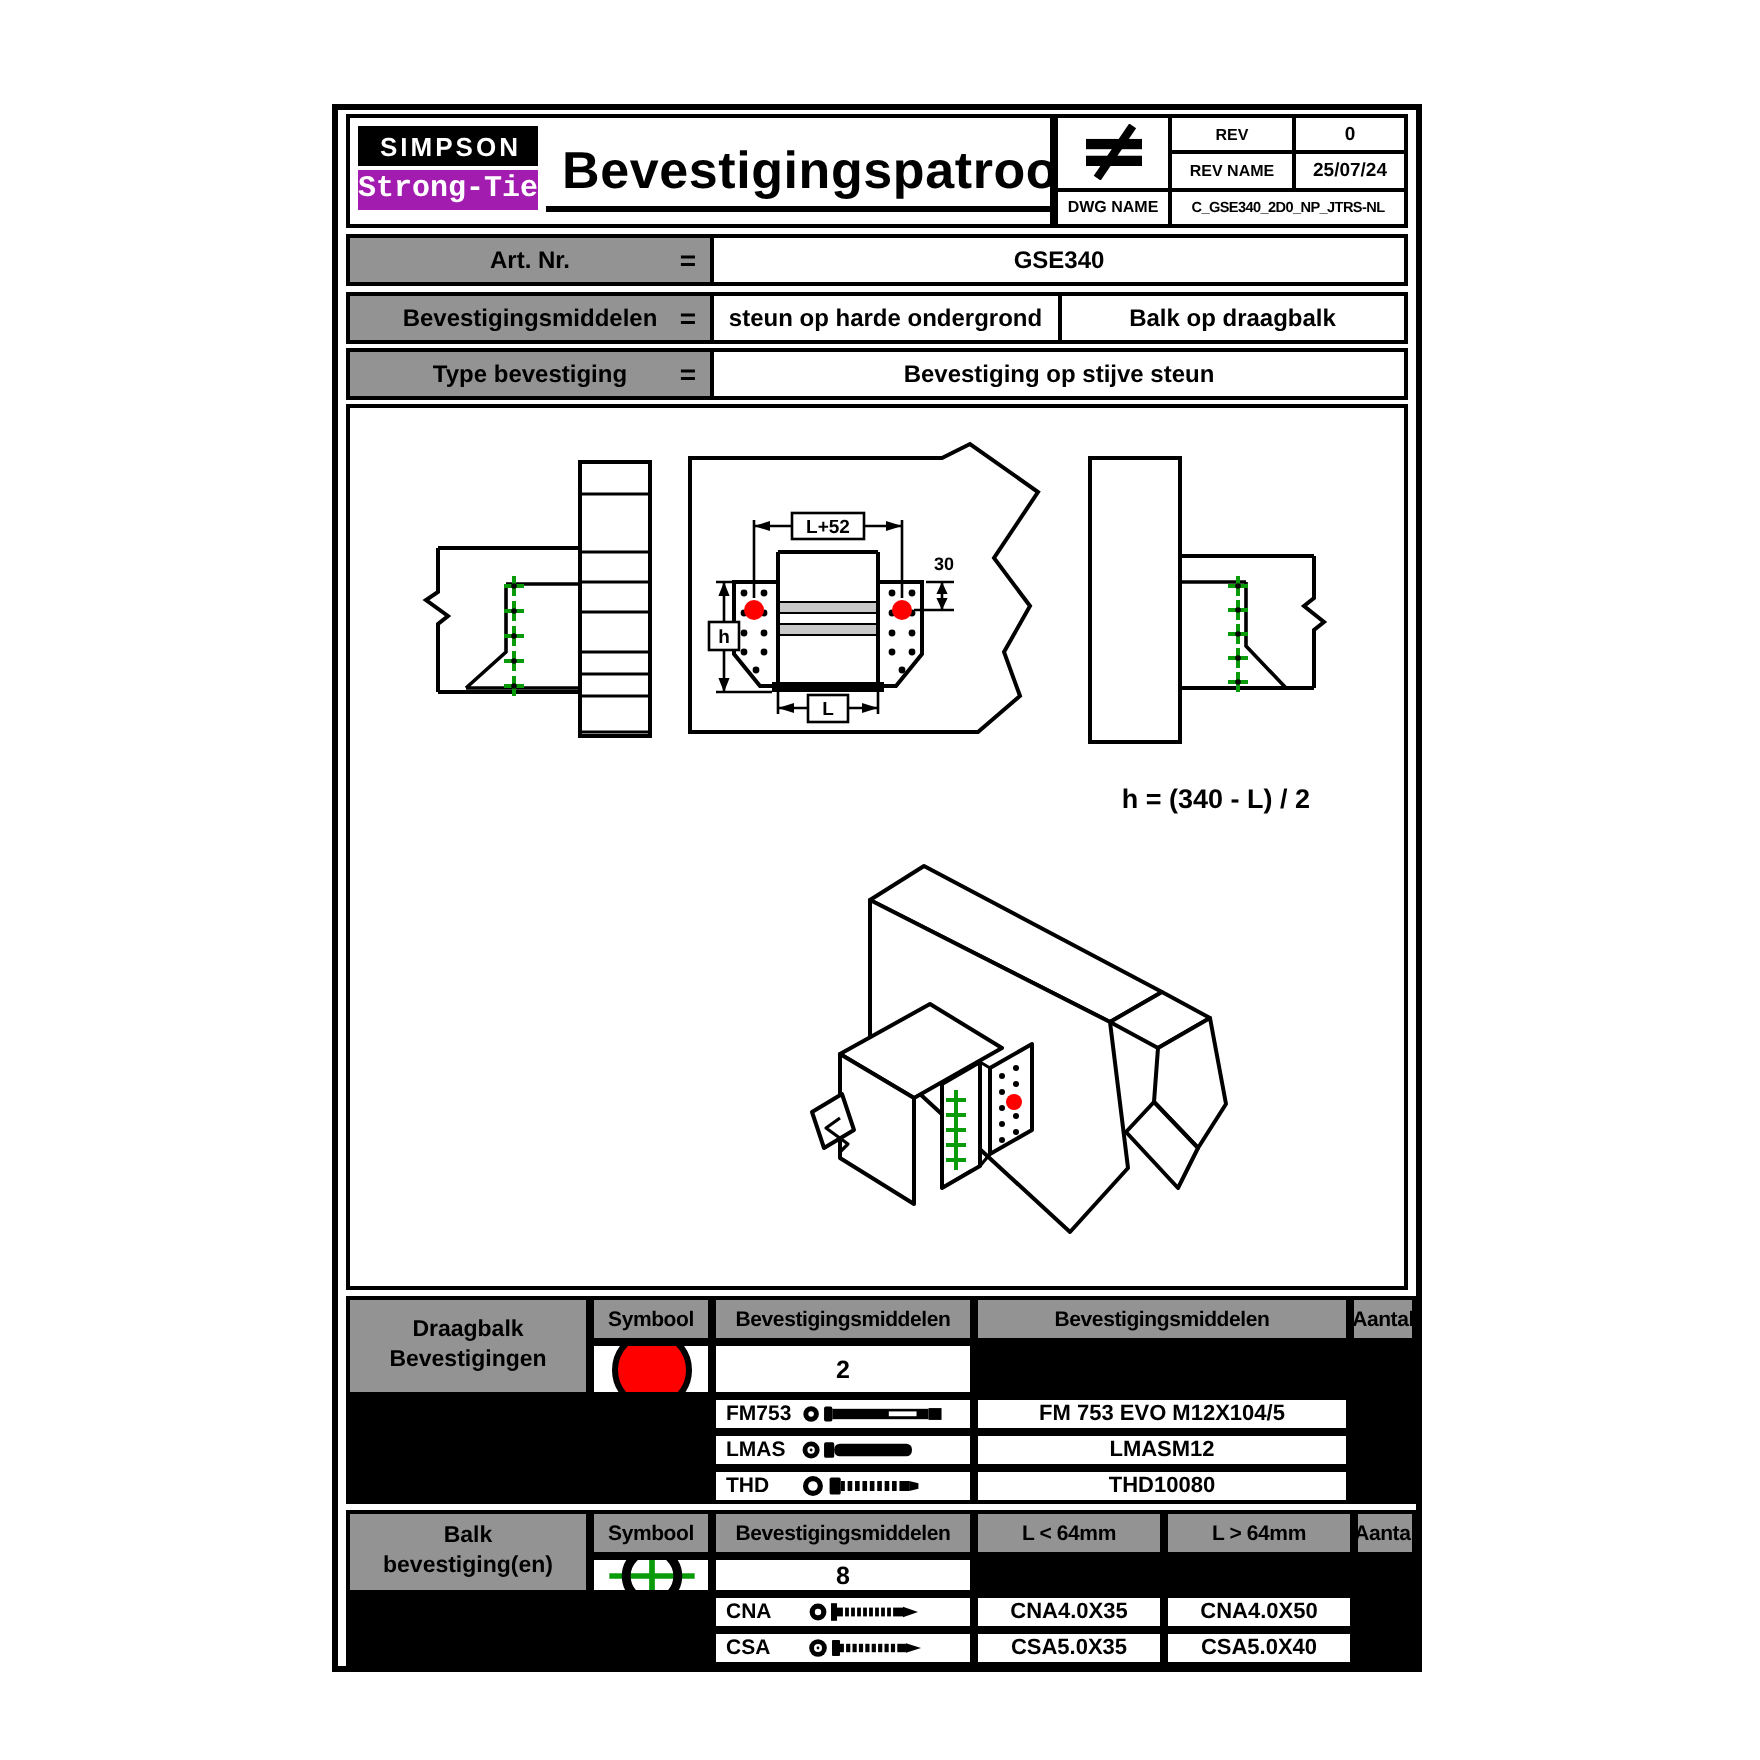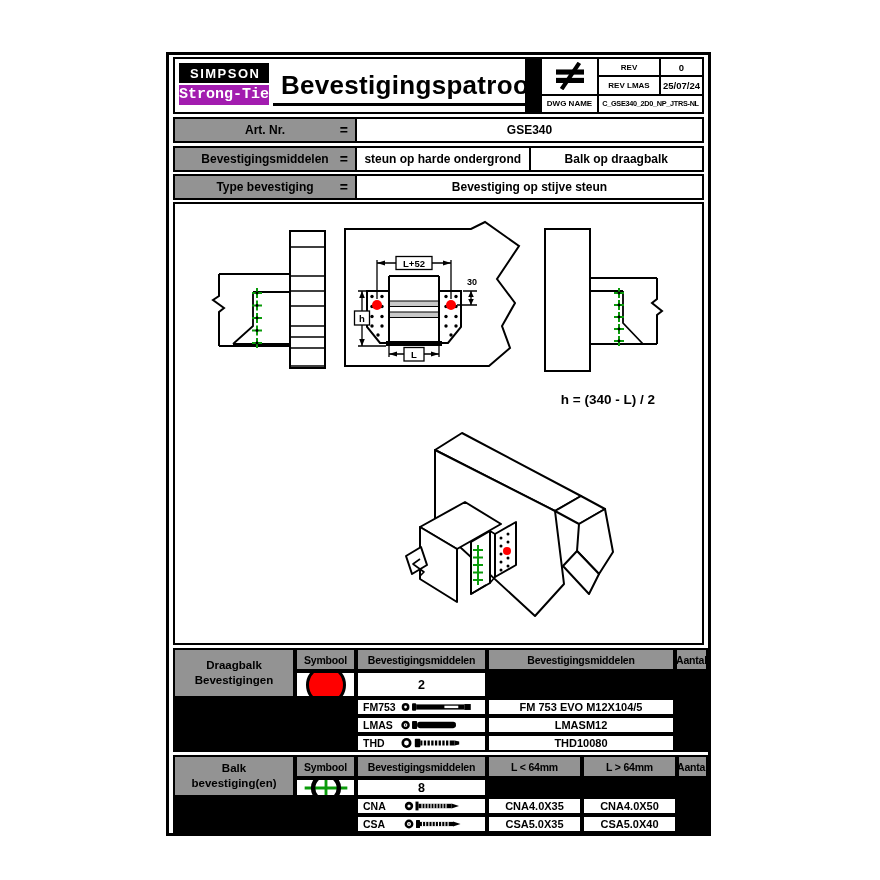--- a/index.html
+++ b/index.html
@@ -6,21 +6,21 @@
   body{width:880px;height:880px;position:relative;font-family:"Liberation Sans",sans-serif;color:#000;}
   .doc{position:absolute;left:166px;top:52px;width:545px;height:784px;border:3px solid #000;box-sizing:border-box;background:#fff;}
   .blk{position:absolute;left:4px;width:531px;border:2px solid #000;box-sizing:border-box;background:#fff;}
   
   .hdr{top:2px;height:57px;}
   .logo{position:absolute;left:4px;top:4px;width:90px;}
   .logo-s{background:#000;color:#fff;font-size:13px;font-weight:bold;text-align:center;letter-spacing:1.5px;padding:3px 11px 2px;}
   .logo-t{background:#a21caf;color:#fff;font-family:Liberation Mono, monospace;font-weight:bold;font-size:15px;text-align:center;padding:1px 0 2px;margin-top:2px;}
   .title-wrap{position:absolute;left:98px;top:11px;width:252px;text-align:center;}
   .title-wrap span{font-size:26px;font-weight:bold;border-bottom:3px solid #000;padding:0 8px 3px;letter-spacing:.3px;white-space:nowrap;}
-  .hdr-right{position:absolute;top:0;right:0;width:177px;height:100%;background:#000;display:grid;grid-template-columns:55px 60px 1fr;grid-template-rows:1fr 1fr 1fr;gap:2px;padding-left:17px;box-sizing:border-box;}
+  .hdr-right{position:absolute;top:0;right:0;width:177px;height:100%;background:#000;display:grid;grid-template-columns:55px 60px 1fr;grid-template-rows:1fr 1fr 1fr;gap:2px;padding-left:4px;box-sizing:border-box;}
   .hc{background:#fff;display:flex;align-items:center;justify-content:center;font-weight:bold;}
   .hc.lab{font-size:8px;}
   .hc.val{font-size:9.5px;}
   .hc.dwg{font-size:7.3px;letter-spacing:-.3px;}
   .neq{grid-row:1/3;}
   
   .irow{height:26px;display:flex;align-items:stretch;}
   .r1{top:62px}.r2{top:91px}.r3{top:119px}
   .ilabel{width:182px;background:#939393;border-right:2px solid #000;display:flex;align-items:center;justify-content:center;position:relative;font-weight:bold;font-size:12px;box-sizing:border-box;}
   .ieq{position:absolute;right:7px;font-size:14px;font-weight:bold;}
@@ -63,21 +63,21 @@
     <div class="hdr-right">
       <div class="hc neq">
         <svg width="38" height="28" viewBox="0 0 40 30">
           <rect x="5" y="8" width="30" height="5.5" fill="#000"></rect>
           <rect x="5" y="17" width="30" height="5.5" fill="#000"></rect>
           <path d="M11 29 L30 1" stroke="#000" stroke-width="4.5"></path>
         </svg>
       </div>
       <div class="hc lab">REV</div>
       <div class="hc val">0</div>
-      <div class="hc lab">REV LMAS</div>
+      <div class="hc lab">REV NAME</div>
       <div class="hc val">25/07/24</div>
       <div class="hc lab">DWG NAME</div>
       <div class="hc dwg" style="grid-column:2/4">C_GSE340_2D0_NP_JTRS-NL</div>
     </div>
   </div>
 
   <div class="blk irow r1">
     <div class="ilabel">
         <span>Art. Nr.</span>
         <span class="ieq">=</span>

